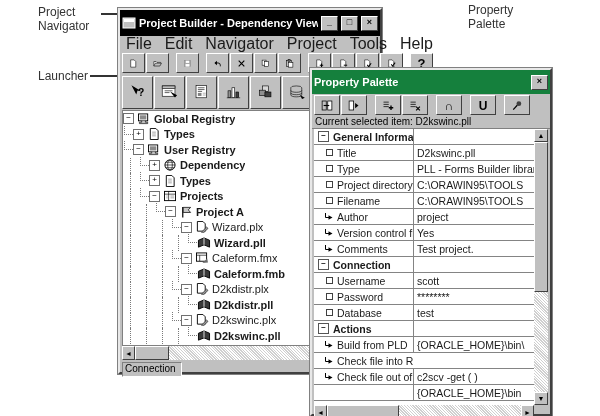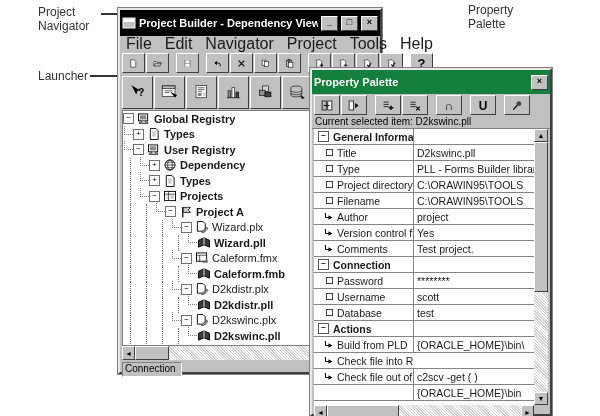--- a/index.html
+++ b/index.html
@@ -627,30 +627,30 @@
           <div class="prow sec">
             <span class="pname">
               <span class="minusbox">−</span>
               <span>Connection</span>
             </span>
             <span class="pvalue"></span>
           </div>
           <div class="prow">
             <span class="pname">
               <span class="bullet-square"></span>
+              <span>Username</span>
+            </span>
+            <span class="pvalue">scott</span>
+          </div>
+          <div class="prow">
+            <span class="pname">
+              <span class="bullet-square"></span>
               <span>Password</span>
             </span>
             <span class="pvalue">********</span>
-          </div>
-          <div class="prow">
-            <span class="pname">
-              <span class="bullet-square"></span>
-              <span>Username</span>
-            </span>
-            <span class="pvalue">scott</span>
           </div>
           <div class="prow">
             <span class="pname">
               <span class="bullet-square"></span>
               <span>Database</span>
             </span>
             <span class="pvalue">test</span>
           </div>
           <div class="prow sec">
             <span class="pname">

